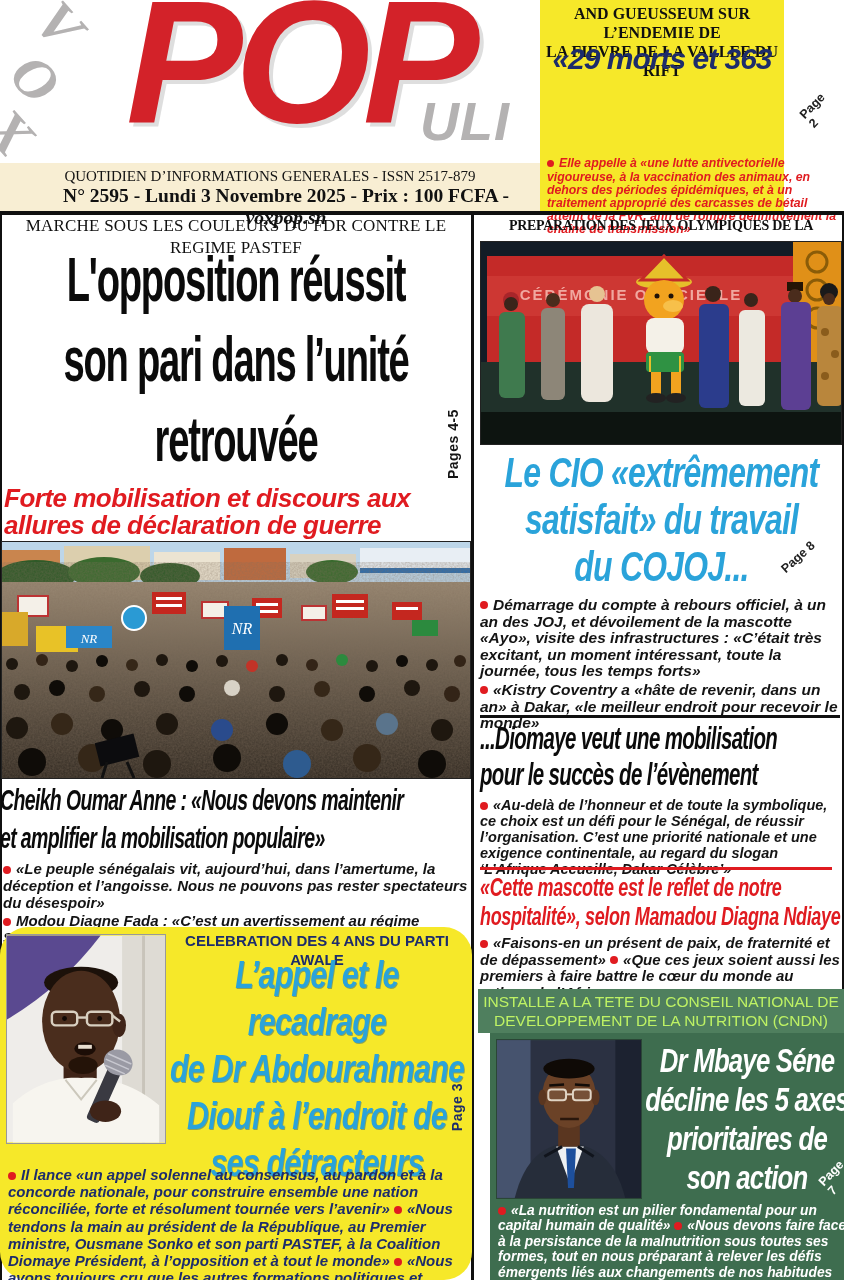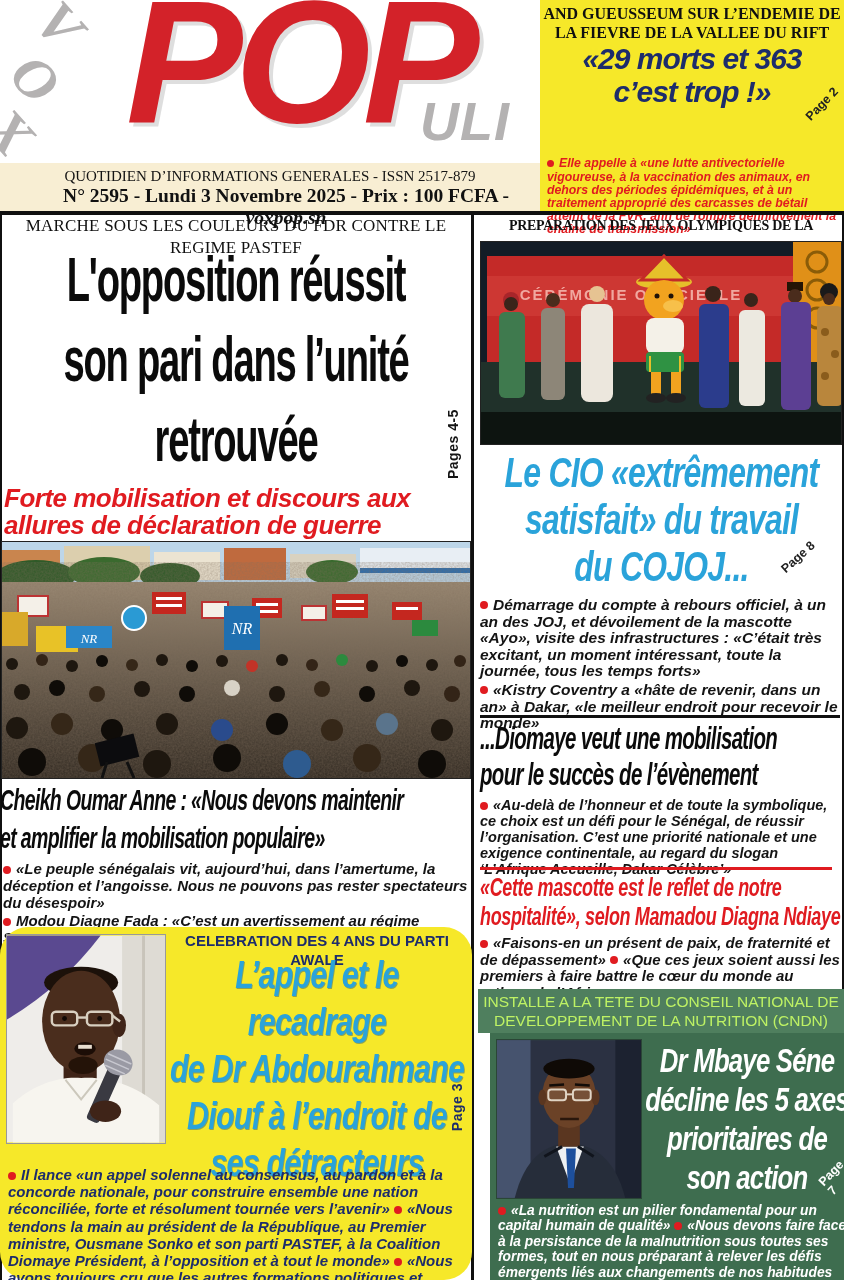--- a/index.html
+++ b/index.html
@@ -14,21 +14,21 @@
   #pop{position:absolute;left:126px;top:-26px;font:italic 900 175px/1 "Liberation Sans",sans-serif;
        letter-spacing:-8px;color:var(--masthead_red,#d32229);text-shadow:4px 4px 0 rgba(160,160,160,.35);}
   #uli{position:absolute;left:420px;top:94px;font:italic 900 54px/1 "Liberation Sans",sans-serif;
        color:var(--masthead_gray,#b4b2b2);letter-spacing:1px;}
   #strip{position:absolute;left:0;top:163px;width:540px;height:48px;background:var(--beige,#f8eed3);text-align:center;}
   #strip-l1{margin-top:4px;font:15px/18px "Liberation Serif",serif;color:#141414;}
   #strip-l2{font:bold 19.5px/22px "Liberation Serif",serif;color:#111;padding-left:32px;}
   #strip-l2 .site{font-style:italic;font-weight:bold;}
 
   
-  #fvr-box{position:absolute;left:540px;top:0;width:304px;height:211px;background:var(--yellow,#f6e829);}
+  #fvr-box{position:absolute;left:540px;top:0;width:244px;height:211px;background:var(--yellow,#f6e829);}
   .fvr-kickline{text-align:center;font:bold 16px/19px "Liberation Serif",serif;color:#101010;}
   #fvr-headline{position:absolute;top:42px;left:0;width:100%;text-align:center;
       font:italic 900 30px/33px "Liberation Sans",sans-serif;letter-spacing:-1px;color:var(--navy,#1d2c6b);}
   #fvr-page{position:absolute;left:262px;top:98px;transform:rotate(-46deg);font:bold 12.5px/1 "Liberation Sans",sans-serif;color:#222;}
   #fvr-bullet{position:absolute;left:7px;top:145px;width:291px;
       font:italic bold 12.3px/13.2px "Liberation Sans",sans-serif;color:var(--red,#e01b20);}
   #fvr-bullet .dot{width:7px;height:7px;}
 
   #header-rule{position:absolute;left:0;top:211px;width:844px;height:4px;background:#101010;}
   #col-divider{position:absolute;left:471px;top:215px;width:3px;height:1065px;background:#101010;}
@@ -131,21 +131,20 @@
     </div>
   </header>
 
   <section id="fvr-box">
     <div style="padding-top:4px;">
       <div class="fvr-kickline">AND GUEUSSEUM SUR L’ENDEMIE DE</div>
       <div class="fvr-kickline">LA FIEVRE DE LA VALLEE DU RIFT</div>
     </div>
     <div id="fvr-headline">
       <div>«29 morts et 363</div>
-      <div>c’est trop !»</div>
     </div>
     <div id="fvr-page">Page 2</div>
     <p id="fvr-bullet"><span class="seg"><span class="dot"></span><span>Elle appelle à «une lutte antivectorielle vigoureuse, à la vaccination des animaux, en dehors des périodes épidémiques, et à un traitement approprié des carcasses de bétail atteint de la FVR, afin de rompre définitivement la chaîne de transmission»</span></span></p>
   </section>
 
   <div id="header-rule"></div>
   <div id="col-divider"></div>
   <div id="edge-l"></div>
   <div id="edge-r"></div>
 

